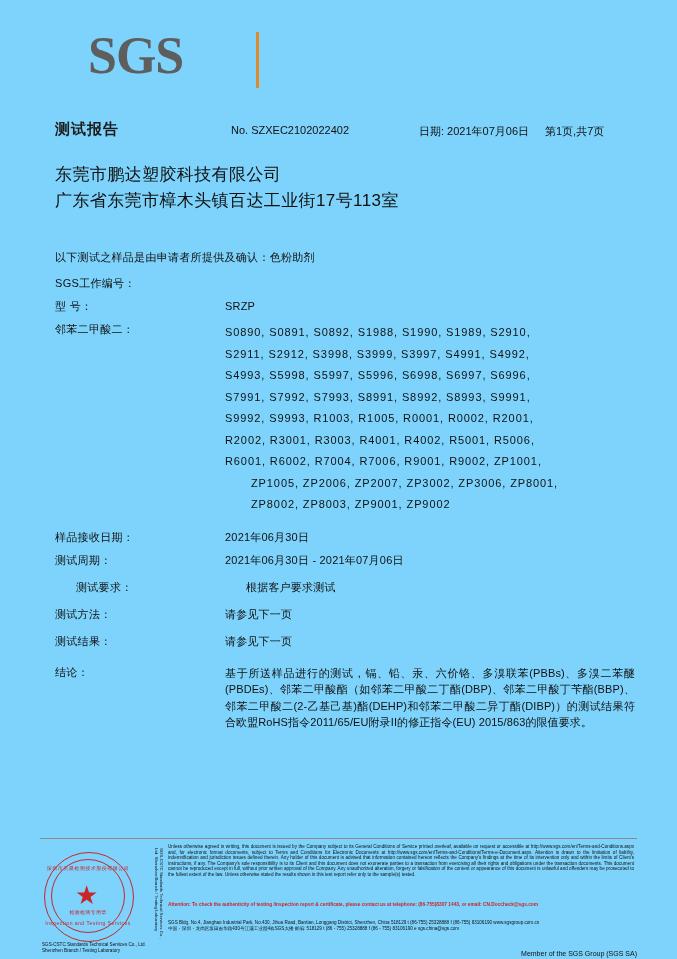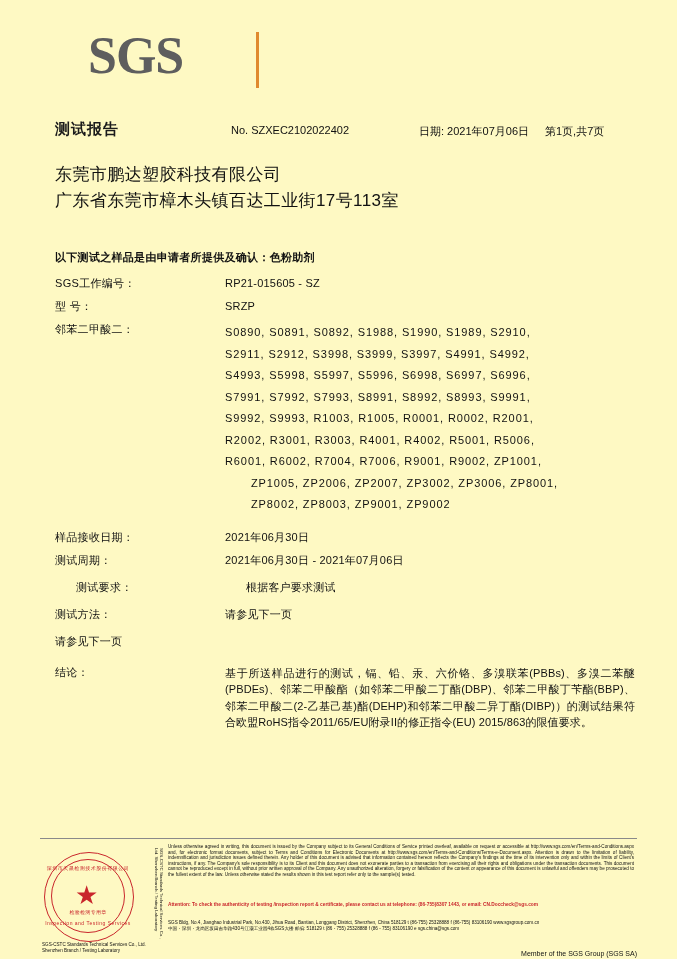--- a/index.html
+++ b/index.html
@@ -8,21 +8,21 @@
     background: #ffffff;
   }
   body {
     font-family: "Liberation Sans", sans-serif;
     color: #111111;
   }
   .page {
     position: relative;
     width: 677px;
     height: 959px;
-    background: #fef9c3;
+    background: #7dd3fc;
     overflow: hidden;
   }
 
   
   .logo-block {
     position: absolute;
     left: 88px;
     top: 30px;
     width: 200px;
     height: 62px;
@@ -90,21 +90,20 @@
   }
   .client-1 { top: 163px; }
   .client-2 { top: 189px; }
 
   .declare {
     position: absolute;
     left: 55px;
     top: 250px;
     font-size: 11px;
     letter-spacing: 0.3px;
-    font-weight: bold;
   }
 
   
   .fields {
     position: absolute;
     left: 55px;
     top: 272px;
     width: 580px;
   }
   .field-row {
@@ -288,21 +287,20 @@
 
   <div class="client-line client-1">东莞市鹏达塑胶科技有限公司</div>
   <div class="client-line client-2">广东省东莞市樟木头镇百达工业街17号113室</div>
 
   <div class="declare">以下测试之样品是由申请者所提供及确认：色粉助剂</div>
 
   <div class="fields">
 
     <div class="field-row">
       <div class="field-label">SGS工作编号：</div>
-      <div class="field-value">RP21-015605 - SZ</div>
     </div>
 
     <div class="field-row">
       <div class="field-label">型 号：</div>
       <div class="field-value">SRZP</div>
     </div>
 
     <div class="field-row">
       <div class="field-label">邻苯二甲酸二：</div>
       <div class="field-value ref-list" id="ref-list">
@@ -332,20 +330,21 @@
       <div class="field-label">测试要求：</div>
       <div class="field-value">根据客户要求测试</div>
     </div>
 
     <div class="field-row" style="margin-top:4px;">
       <div class="field-label">测试方法：</div>
       <div class="field-value">请参见下一页</div>
     </div>
 
     <div class="field-row" style="margin-top:4px;">
+      <div class="field-label">测试结果：</div>
       <div class="field-value">请参见下一页</div>
     </div>
 
     <div class="field-row" style="margin-top:8px;">
       <div class="field-label">结论：</div>
       <div class="field-value conclusion">基于所送样品进行的测试，镉、铅、汞、六价铬、多溴联苯(PBBs)、多溴二苯醚(PBDEs)、邻苯二甲酸酯（如邻苯二甲酸二丁酯(DBP)、邻苯二甲酸丁苄酯(BBP)、邻苯二甲酸二(2-乙基己基)酯(DEHP)和邻苯二甲酸二异丁酯(DIBP)）的测试结果符合欧盟RoHS指令2011/65/EU附录II的修正指令(EU) 2015/863的限值要求。</div>
     </div>
 
   </div>
 

